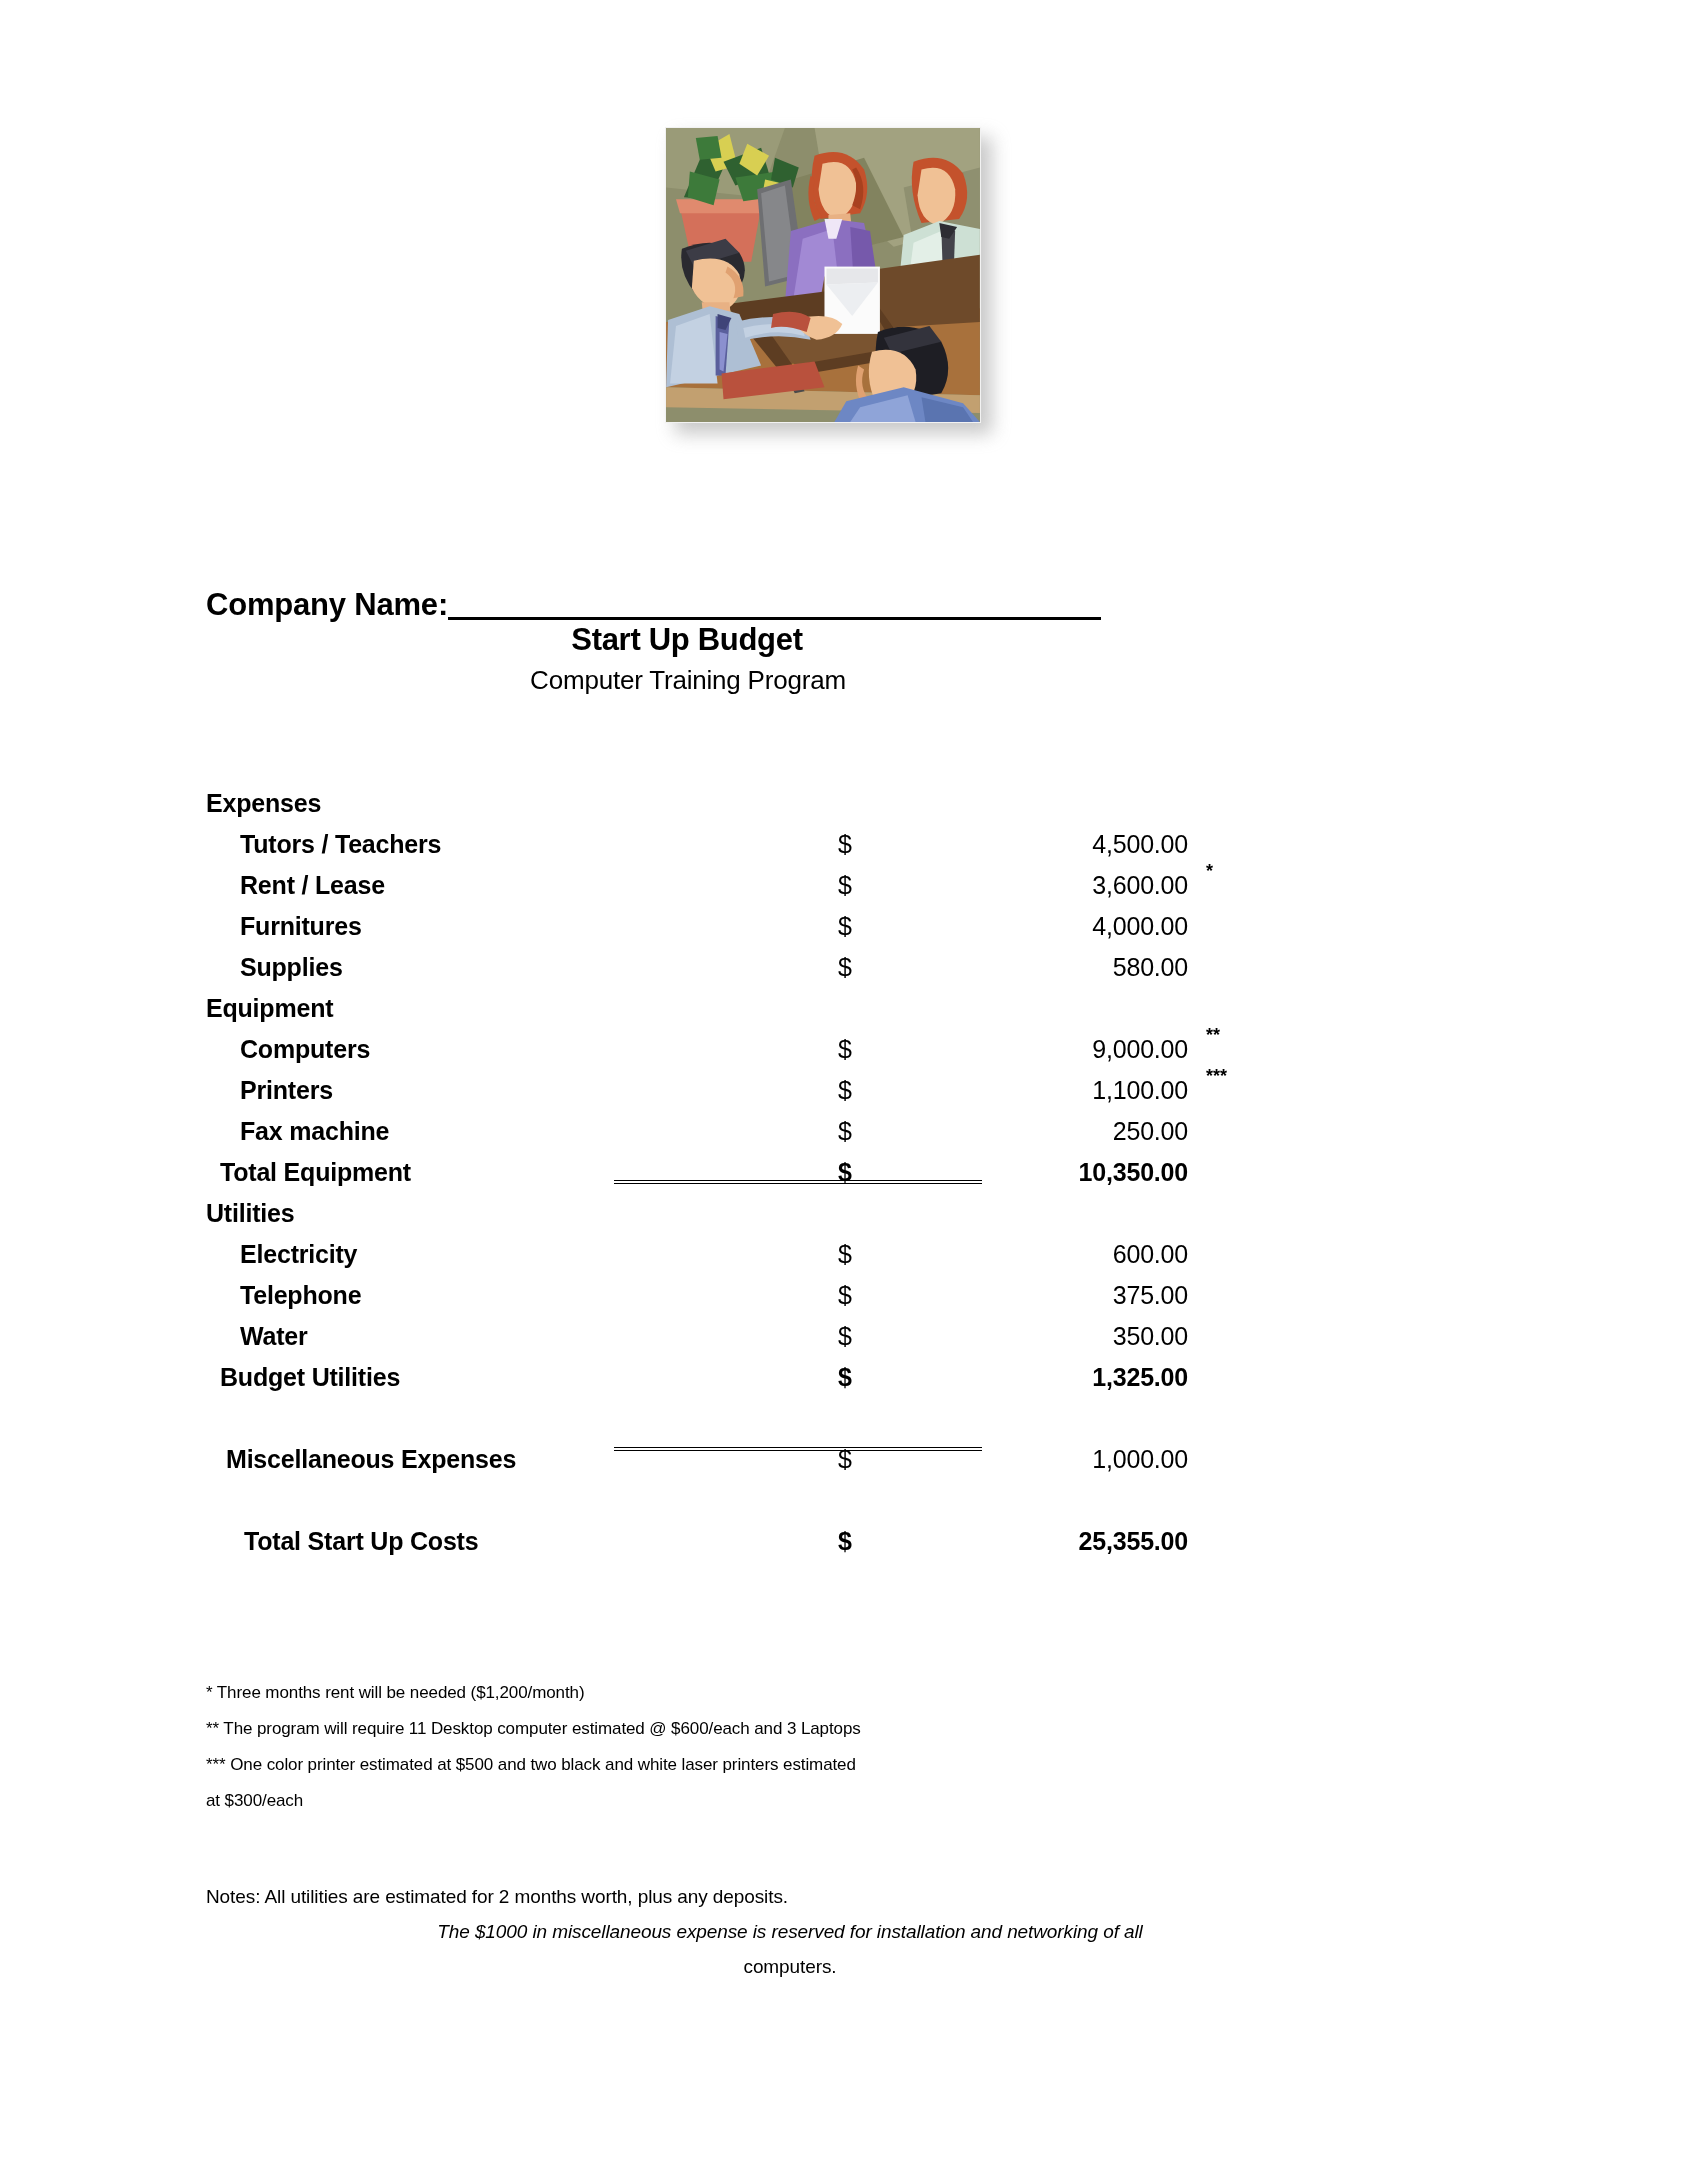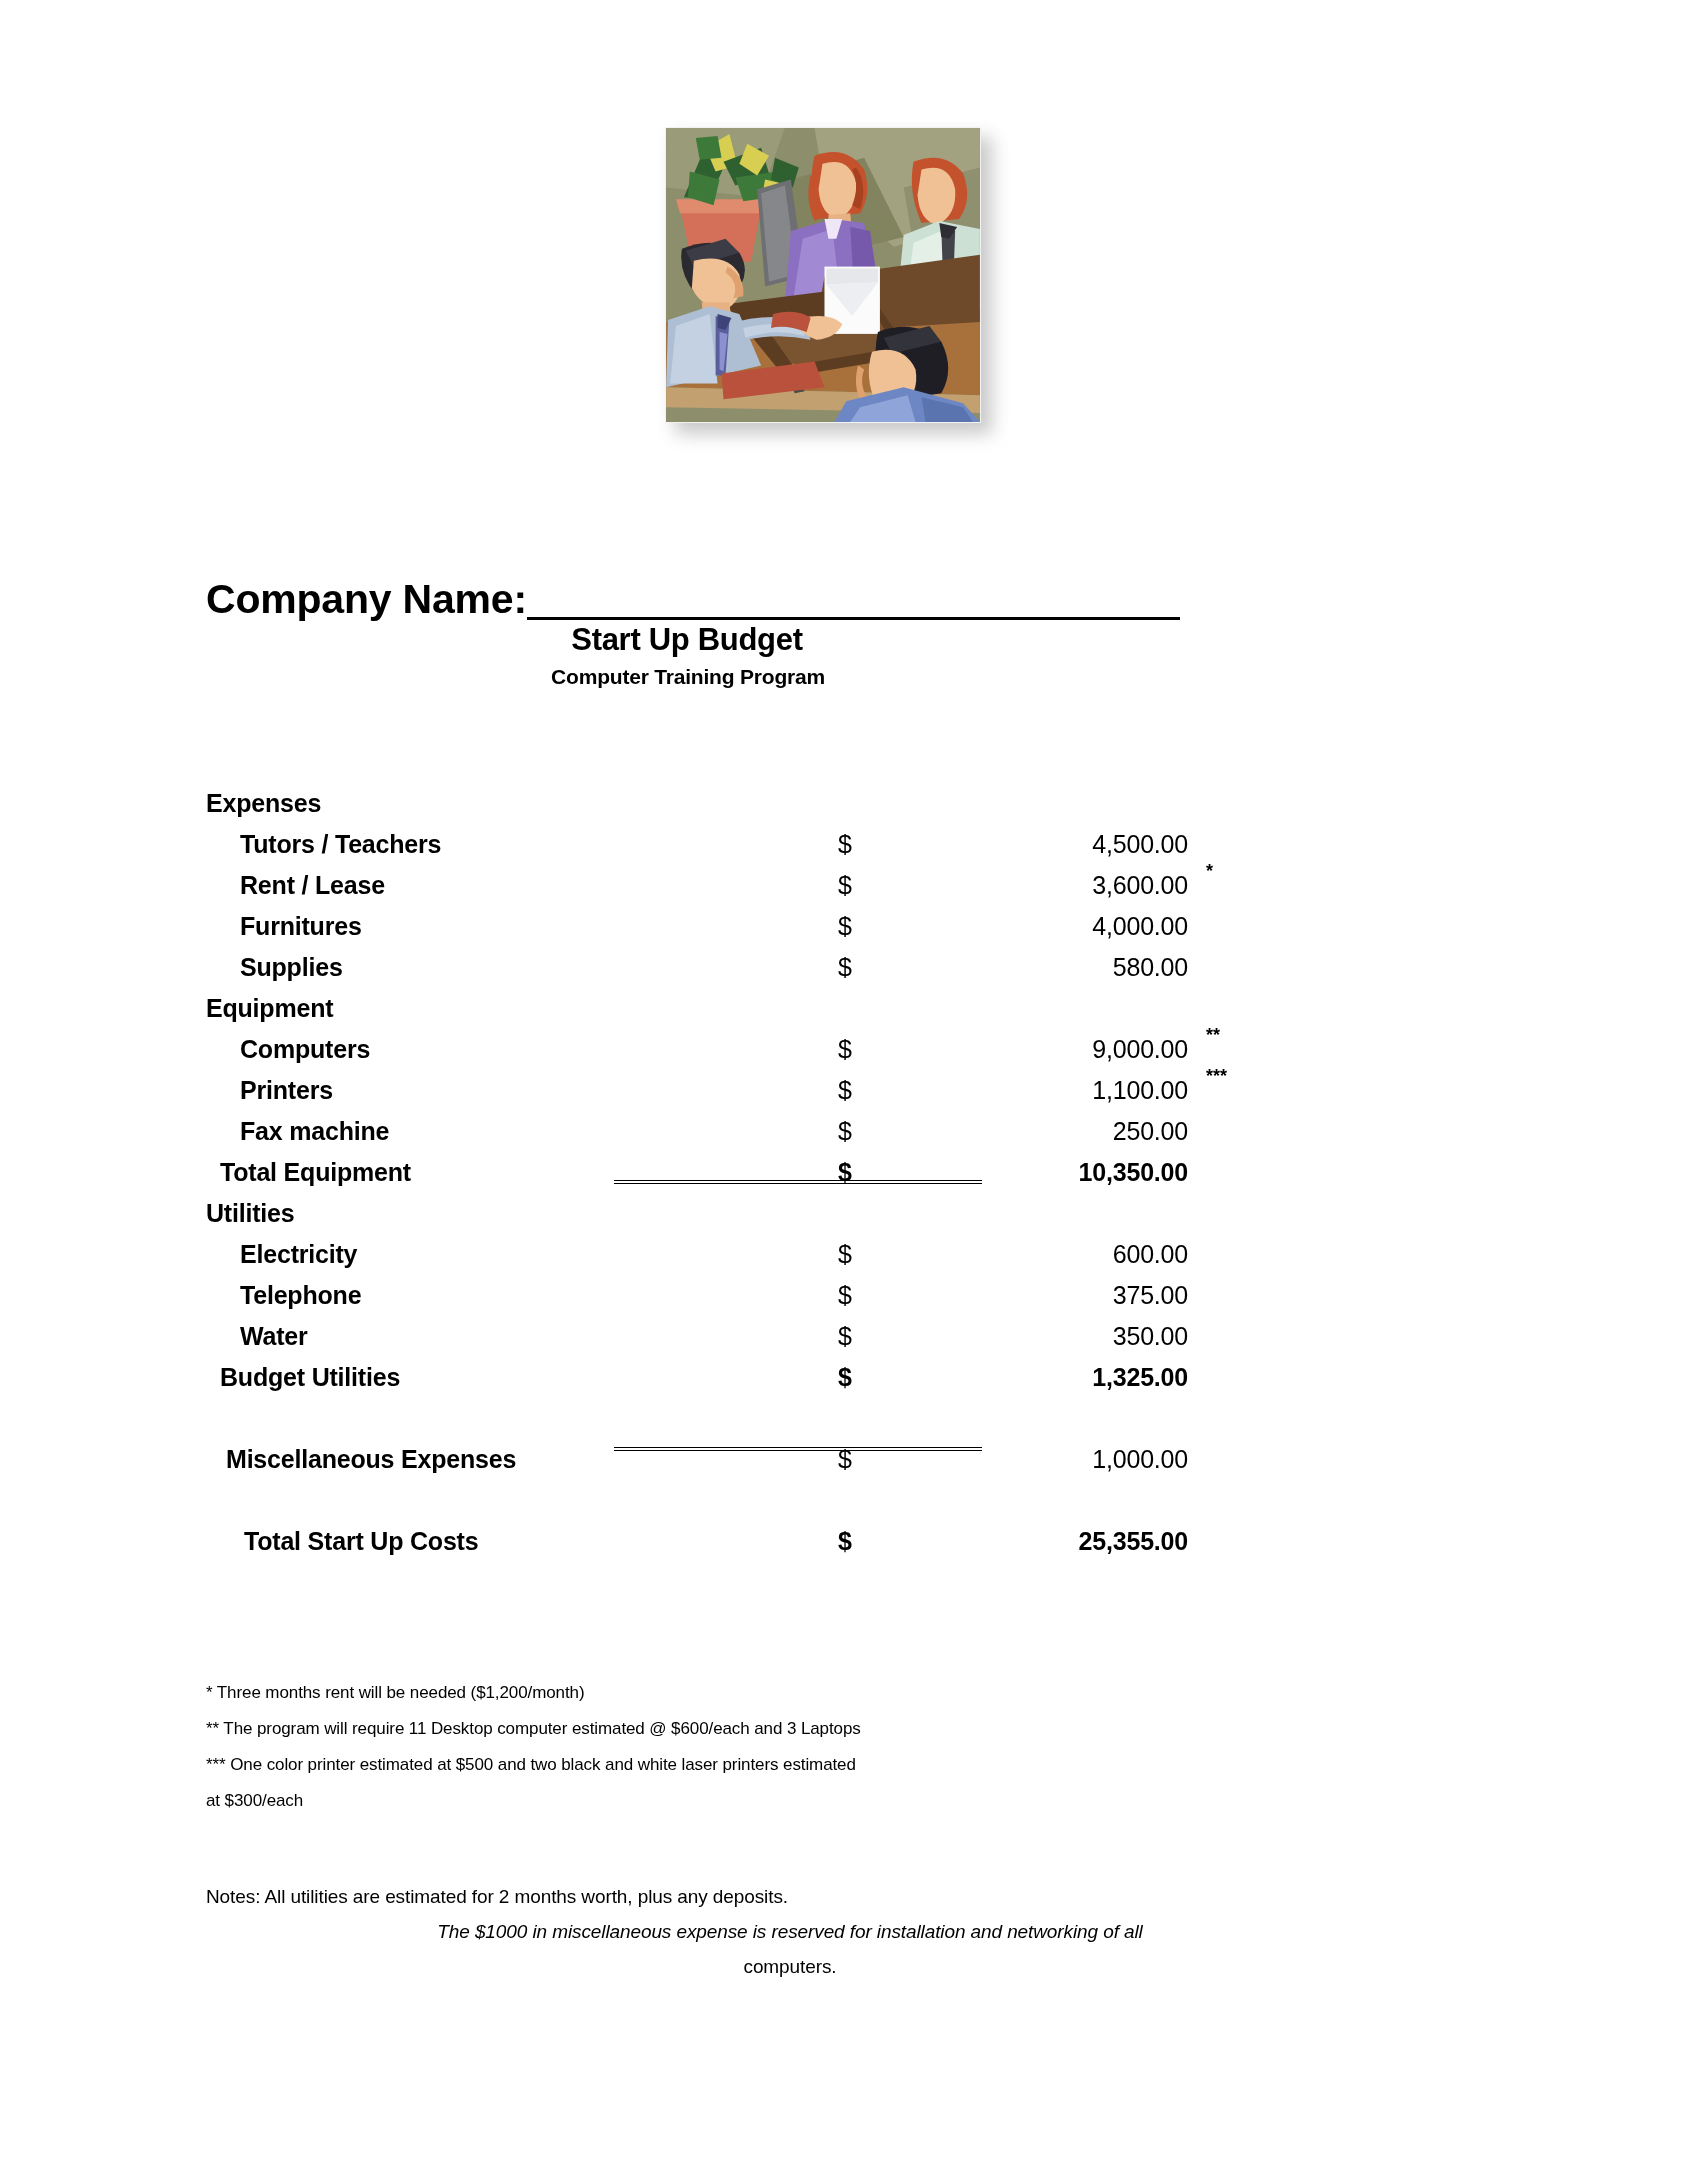--- a/index.html
+++ b/index.html
@@ -50,21 +50,21 @@
   .company-row {
     position: absolute;
     left: 206px;
     top: 570px;
     width: 1188px;
     height: 50px;
     display: flex;
     align-items: flex-end;
   }
   .company-label {
-    font-size: 41px;
+    font-size: 31px;
     font-weight: bold;
     letter-spacing: -0.2px;
     line-height: 1;
     white-space: nowrap;
   }
   .company-blank {
     flex: 0 0 653px;
     border-bottom: 3px solid #000;
     height: 30px;
     margin-left: 0px;
@@ -80,22 +80,22 @@
     font-size: 31px;
     font-weight: bold;
     letter-spacing: -0.3px;
   }
   .doc-subtitle {
     position: absolute;
     left: 0;
     top: 665px;
     width: 1376px;
     text-align: center;
-    font-size: 21px;
-    font-weight: bold;
+    font-size: 26px;
+    font-weight: normal;
     letter-spacing: -0.2px;
   }
 
   
   .budget {
     position: absolute;
     left: 206px;
     top: 777px;
     width: 1000px;
   }

